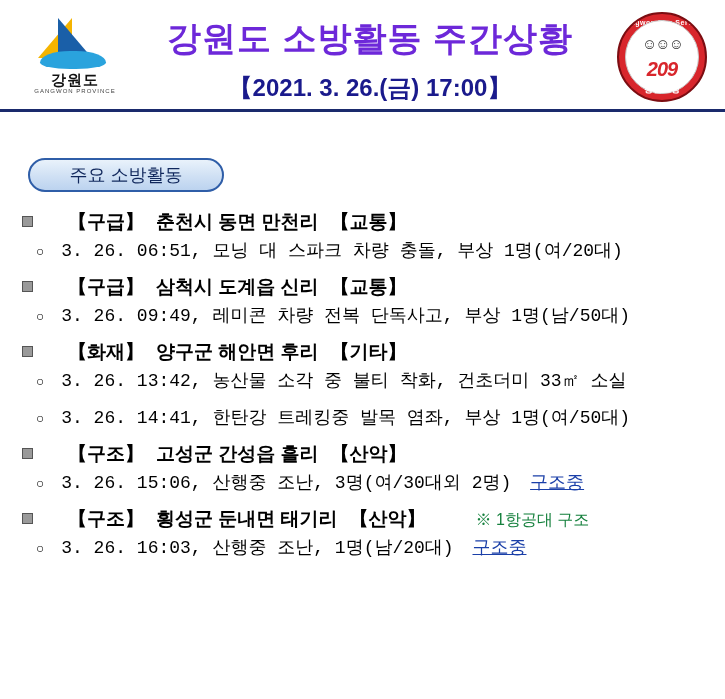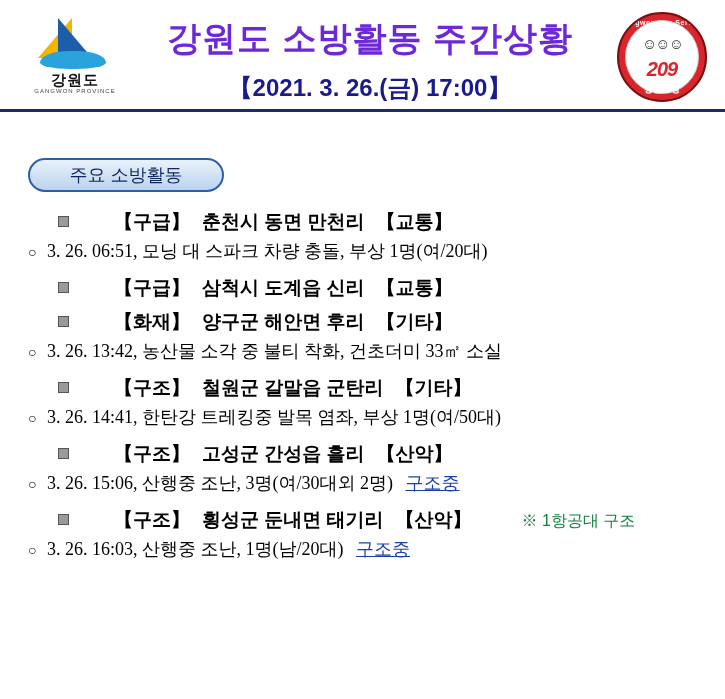--- a/index.html
+++ b/index.html
@@ -197,25 +197,24 @@
     left: 0;
     top: 208px;
     width: 725px;
   }
   .entry {
     position: relative;
     margin-bottom: 6px;
   }
   .entry-head {
     position: relative;
-    padding-left: 38px;
+    padding-left: 28px;
     height: 28px;
     line-height: 28px;
     white-space: nowrap;
-    margin-left: 36px;
   }
   .entry-head .bullet {
     position: absolute;
     left: 22px;
     top: 8px;
     width: 11px;
     height: 11px;
     background: #9a9a9a;
     border: 1px solid #555;
     box-sizing: border-box;
@@ -230,22 +229,22 @@
   }
   .entry-head .note {
     display: inline-block;
     margin-left: 46px;
     font-family: "Liberation Sans", sans-serif;
     font-weight: normal;
     font-size: 16px;
     color: #15803d;
   }
   .entry-body {
-    padding-left: 28px;
-    font-family: Liberation Serif, serif;
+    padding-left: 36px;
+    font-family: Liberation Mono, monospace;
     font-size: 18px;
     line-height: 30px;
     white-space: nowrap;
   }
   .entry-body .circle {
     font-size: 14px;
     margin-right: 6px;
   }
   .entry-body .status {
     color: #1a3fa8;
@@ -305,45 +304,43 @@
   </div>
 
   <div class="entry">
     <div class="entry-head">
       <span class="bullet"></span>
       <span class="head-text">【구급】</span>
       <span class="head-text" style="margin-left:8px;">삼척시 도계읍 신리</span>
       <span class="head-text" style="margin-left:8px;">【교통】</span>
       <span class="note"></span>
     </div>
+    <div class="entry-body">
+      <span class="circle">○</span>
+      <span>3. 26. 09:49, 레미콘 차량 전복 단독사고, 부상 1명(남/50대)</span>
+      <span class="status"></span>
+    </div>
   </div>
 
   <div class="entry">
     <div class="entry-head">
       <span class="bullet"></span>
       <span class="head-text">【화재】</span>
       <span class="head-text" style="margin-left:8px;">양구군 해안면 후리</span>
       <span class="head-text" style="margin-left:8px;">【기타】</span>
       <span class="note"></span>
     </div>
     <div class="entry-body">
       <span class="circle">○</span>
       <span>3. 26. 13:42, 농산물 소각 중 불티 착화, 건초더미 33㎡ 소실</span>
       <span class="status"></span>
     </div>
   </div>
 
   <div class="entry">
-    <div class="entry-head">
-      <span class="bullet"></span>
-      <span class="head-text">【구조】</span>
-      <span class="head-text" style="margin-left:8px;">철원군 갈말읍 군탄리</span>
-      <span class="head-text" style="margin-left:8px;">【기타】</span>
-      <span class="note"></span>
-    </div>
     <div class="entry-body">
       <span class="circle">○</span>
       <span>3. 26. 14:41, 한탄강 트레킹중 발목 염좌, 부상 1명(여/50대)</span>
       <span class="status"></span>
     </div>
   </div>
 
   <div class="entry">
     <div class="entry-head">
       <span class="bullet"></span>

